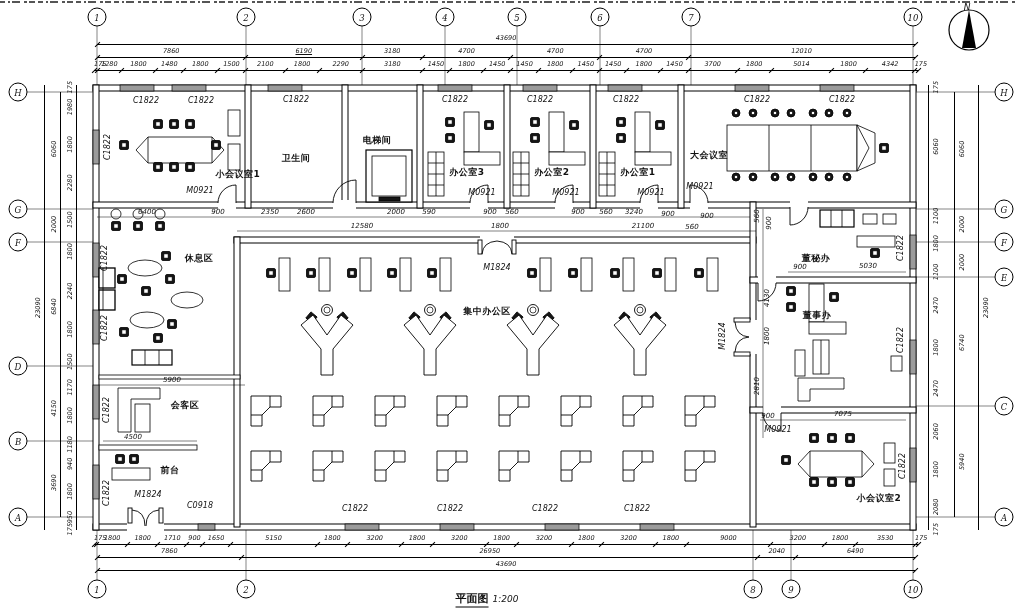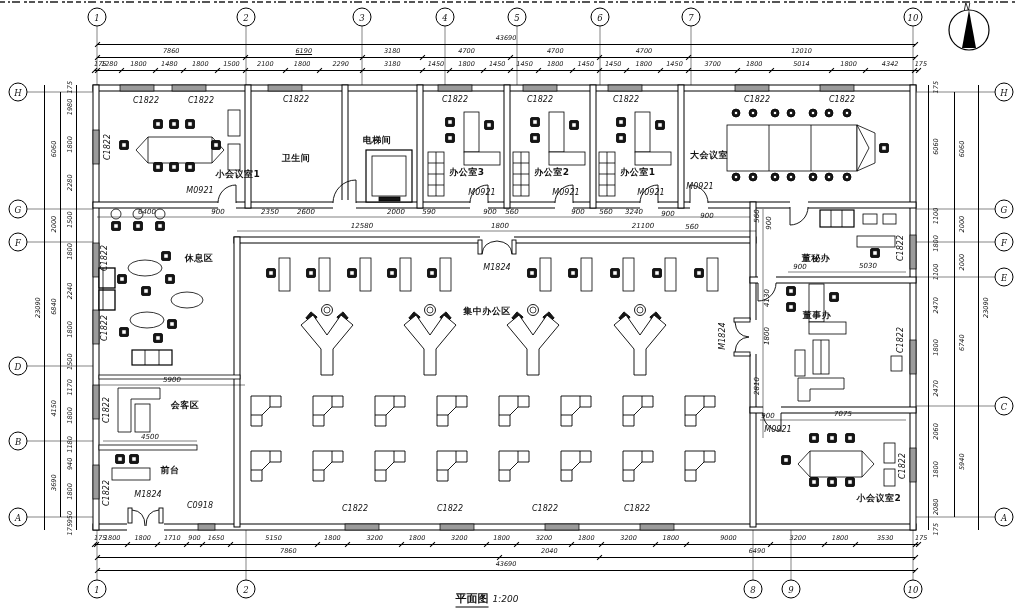--- a/index.html
+++ b/index.html
@@ -470,20 +470,21 @@
       <span style="flex-grow: 3200;">3200</span>
       <span style="flex-grow: 1800;">1800</span>
       <span style="flex-grow: 5000;">9000</span>
       <span style="flex-grow: 3200;">3200</span>
       <span style="flex-grow: 1800;">1800</span>
       <span style="flex-grow: 3530;">3530</span>
       <span style="flex-grow: 175;">175</span>
     </div>
   <div class="hchain" style="left:97px;top:547px;width:818px">
       <span style="flex-grow: 7860;">7860</span>
+      <span style="flex-grow: 26950;">26950</span>
       <span style="flex-grow: 2040; margin-left: 20px;">2040</span>
       <span style="flex-grow: 6490;">6490</span>
     </div>
   <div class="hchain" style="left:97px;top:560px;width:818px">
       <span style="flex-grow: 43690;">43690</span>
     </div>
   <div class="vchain vchain-l" style="left:63px;top:85px;height:445px">
       <span style="flex-grow: 175;">175</span>
       <span style="flex-grow: 1980;">1980</span>
       <span style="flex-grow: 1800;">1800</span>
@@ -556,21 +557,21 @@
   <span class="lbl dim v" style="left:757px;top:216px">560</span>
   <span class="lbl dim v" style="left:769px;top:223px">900</span>
   <span class="lbl dim" style="left:800px;top:267px">900</span>
   <span class="lbl dim" style="left:868px;top:266px">5030</span>
   <span class="lbl dim v" style="left:767px;top:298px">4130</span>
   <span class="lbl dim v" style="left:767px;top:336px">1800</span>
   <span class="lbl dim v" style="left:757px;top:386px">2810</span>
   <span class="lbl dim" style="left:768px;top:416px">900</span>
   <span class="lbl dim" style="left:843px;top:414px">7075</span>
   <span class="lbl dim" style="left:172px;top:380px">5900</span>
-  <span class="lbl dim" style="left:150px;top:437px">4500</span>
+  <span class="lbl dim" style="left:133px;top:437px">4500</span>
 
   <span class="lbl cjk" style="left:238px;top:174px">小会议室1</span>
   <span class="lbl cjk" style="left:296px;top:158px">卫生间</span>
   <span class="lbl cjk" style="left:377px;top:140px">电梯间</span>
   <span class="lbl cjk" style="left:467px;top:172px">办公室3</span>
   <span class="lbl cjk" style="left:552px;top:172px">办公室2</span>
   <span class="lbl cjk" style="left:638px;top:172px">办公室1</span>
   <span class="lbl cjk" style="left:709px;top:155px">大会议室</span>
   <span class="lbl cjk" style="left:199px;top:258px">休息区</span>
   <span class="lbl cjk" style="left:487px;top:311px">集中办公区</span>

